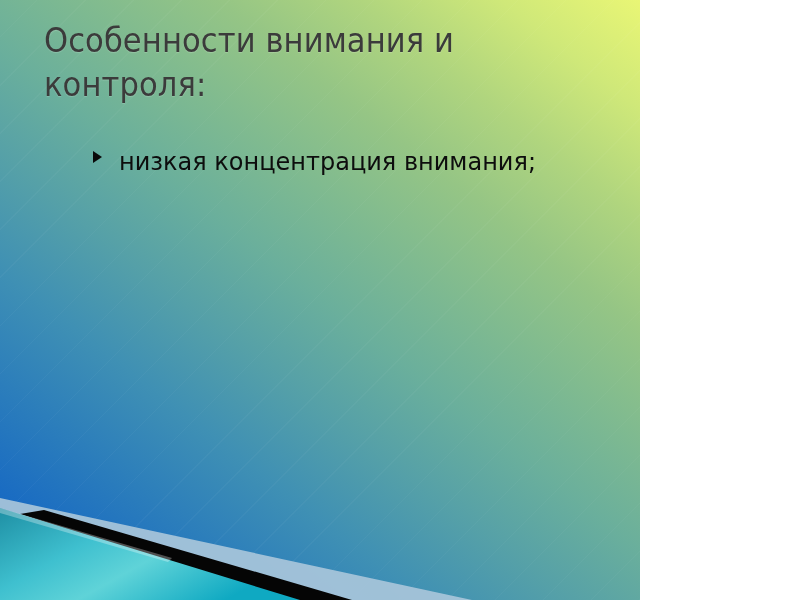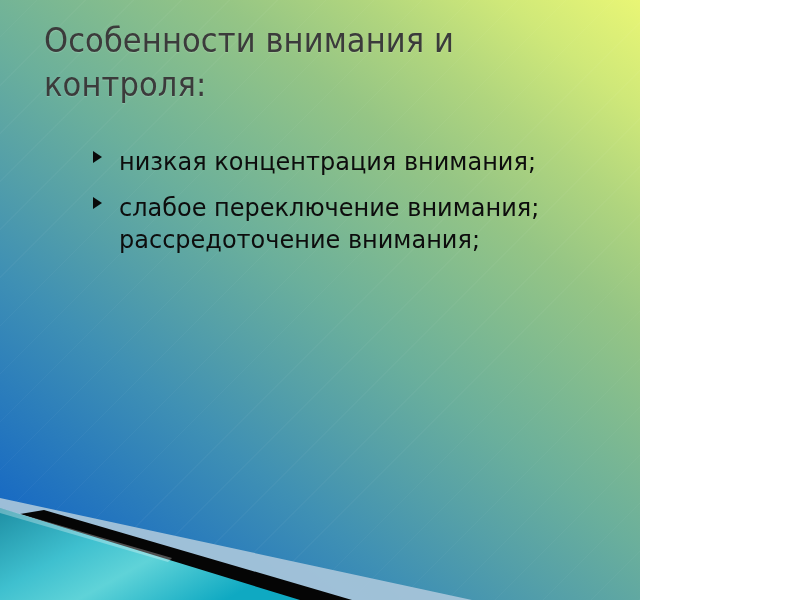--- a/index.html
+++ b/index.html
@@ -133,20 +133,15 @@
   </svg>
 
   <div id="title">Особенности внимания и
 контроля:</div>
 
   <ul id="body-list">
     <li>
       <span class="bullet-glyph"></span>
       <span class="bullet-text">низкая концентрация внимания;</span>
     </li>
-    <li>
-      <span class="bullet-glyph"></span>
-      <span class="bullet-text">слабое переключение внимания;
-рассредоточение внимания;</span>
-    </li>
   </ul>
 
 </div>
 
 </body></html>

